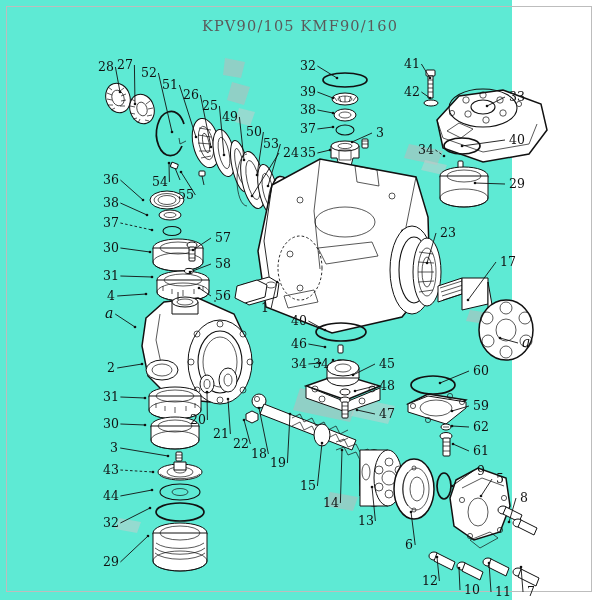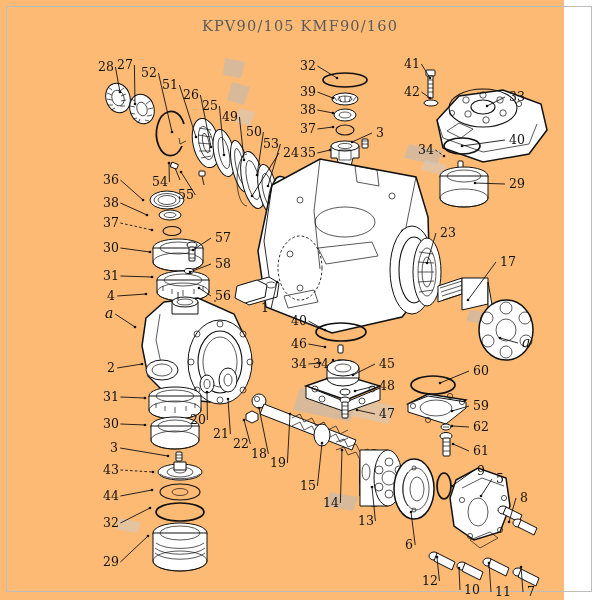--- a/index.html
+++ b/index.html
@@ -1,19 +1,19 @@
 <!DOCTYPE html>
 <html><head>
 <meta charset="utf-8">
 <title>Parts Diagram</title>
 <style>
   html,body{margin:0;padding:0;background:#ffffff;}
   body{width:600px;height:600px;overflow:hidden;
        font-family:"DejaVu Serif","Liberation Serif",serif;}
-  #sheet{position:relative;width:564px;height:600px;background:#fdba74;}
+  #sheet{position:relative;width:512px;height:600px;background:#5eead4;}
   #title{position:absolute;left:0;top:18px;width:600px;text-align:center;
          font-family:"DejaVu Serif","Liberation Serif",serif;
          font-size:14.5px;letter-spacing:1.2px;color:#5a5a5a;}
   #frame{position:absolute;left:6px;top:6px;width:586px;height:586px;
          border:1px solid #bdbdbd;box-sizing:border-box;pointer-events:none;}
   svg{position:absolute;left:0;top:0;width:600px;height:600px;}
   .cal{font-family:"DejaVu Serif","Liberation Serif",serif;
        font-size:12.5px;fill:#111;}
   .cal.it{font-style:italic;font-size:14px;}
   .ln{stroke:#111;stroke-width:0.9;fill:none;}

